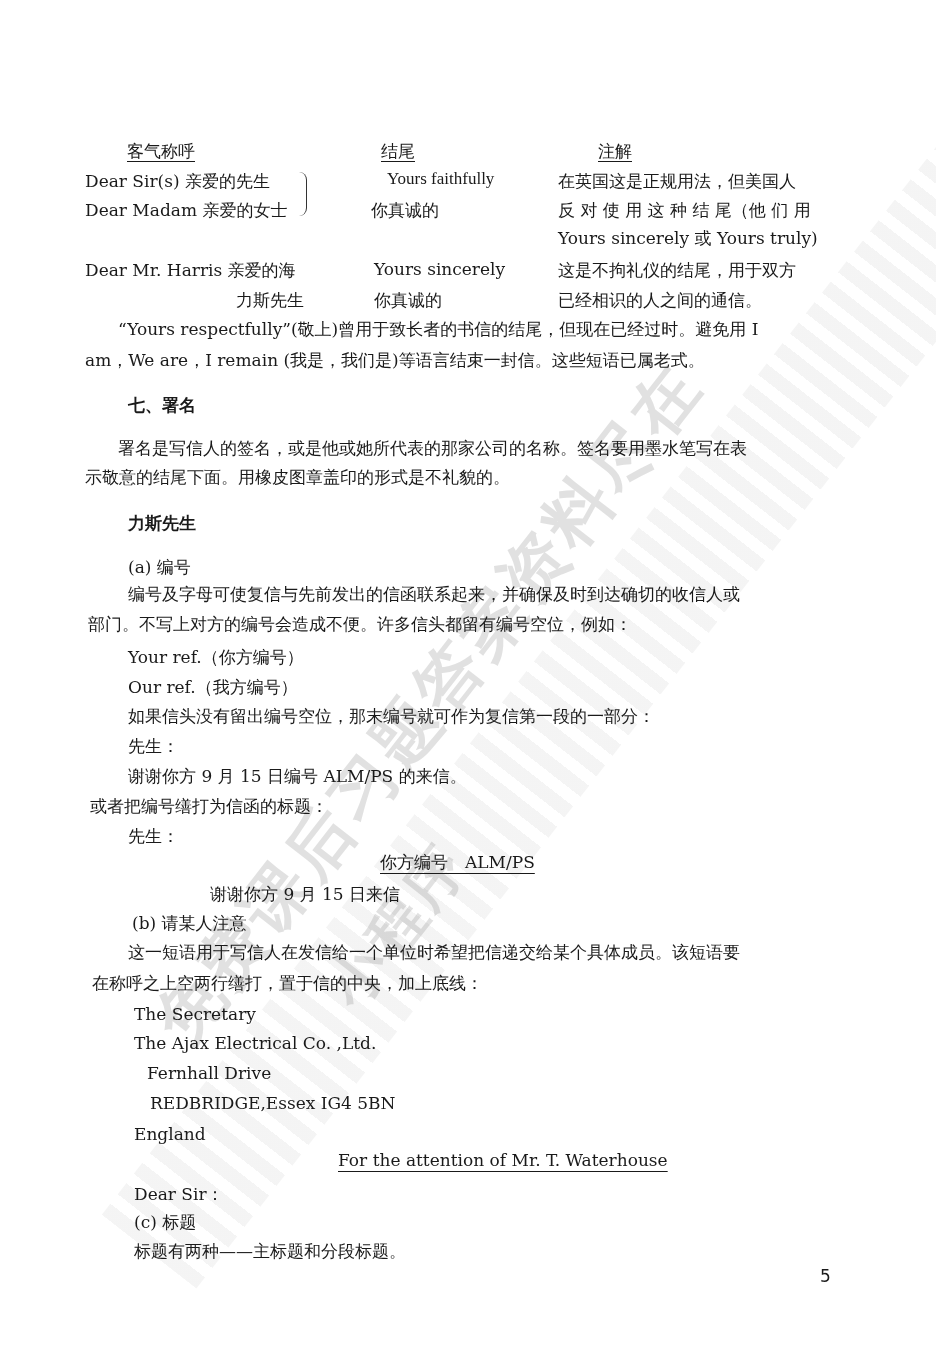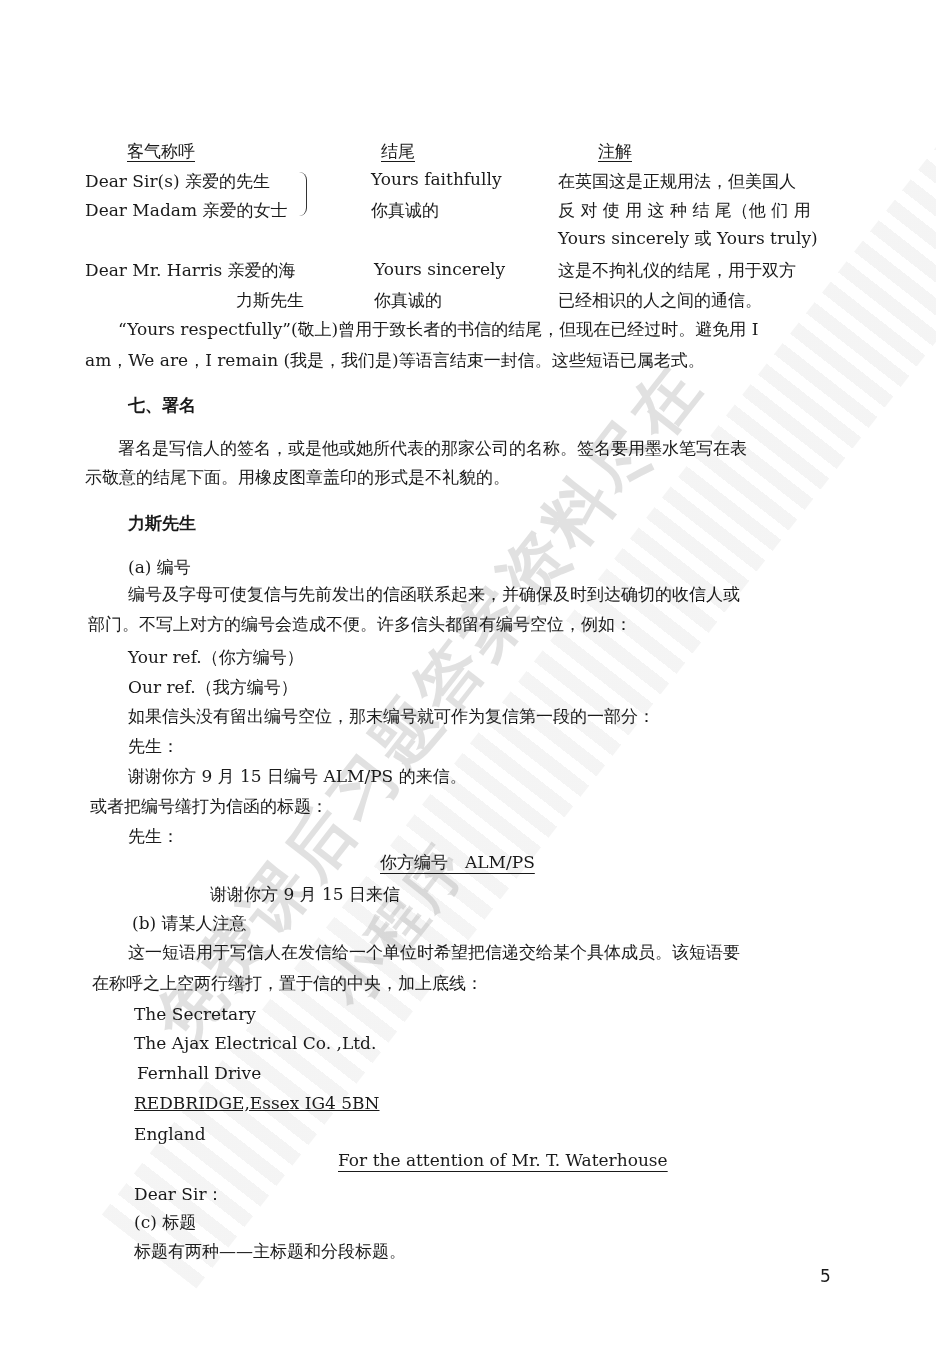--- a/index.html
+++ b/index.html
@@ -35,21 +35,21 @@
 <div class="wm wm1">免费课后习题答案资料尽在</div>
 <div class="wm wm2">小程序</div>
 
 <div class="t hdr" style="left:127px;top:140px;">客气称呼</div>
 <div class="t hdr" style="left:381px;top:140px;">结尾</div>
 <div class="t hdr" style="left:598px;top:140px;">注解</div>
 
 <div class="t" style="left:85px;top:170px;">Dear Sir(s) 亲爱的先生</div>
 <div class="t" style="left:85px;top:199px;">Dear Madam 亲爱的女士</div>
 <div class="brace"></div>
-<div class="t" style="left:371px;top:168px;">Yours faithfully</div>
+<div class="t" style="left:387px;top:168px;font-family:Liberation Serif, serif;">Yours faithfully</div>
 <div class="t" style="left:371px;top:199px;">你真诚的</div>
 <div class="t" style="left:558px;top:170px;">在英国这是正规用法，但美国人</div>
 <div class="t" style="left:558px;top:199px;">反 对 使 用 这 种 结 尾（他 们 用</div>
 <div class="t" style="left:558px;top:227px;">Yours sincerely 或 Yours truly)</div>
 
 <div class="t" style="left:85px;top:259px;">Dear Mr.  Harris 亲爱的海</div>
 <div class="t" style="left:236px;top:289px;">力斯先生</div>
 <div class="t" style="left:374px;top:258px;">Yours sincerely</div>
 <div class="t" style="left:374px;top:289px;">你真诚的</div>
 <div class="t" style="left:558px;top:259px;">这是不拘礼仪的结尾，用于双方</div>
@@ -75,22 +75,22 @@
 <div class="t" style="left:90px;top:795px;">或者把编号缮打为信函的标题：</div>
 <div class="t" style="left:128px;top:825px;">先生：</div>
 <div class="t ul" style="left:380px;top:851px;">你方编号　ALM/PS</div>
 <div class="t" style="left:210px;top:883px;">谢谢你方 9 月 15 日来信</div>
 
 <div class="t" style="left:132px;top:912px;">(b) 请某人注意</div>
 <div class="t" style="left:128px;top:941px;">这一短语用于写信人在发信给一个单位时希望把信递交给某个具体成员。该短语要</div>
 <div class="t" style="left:92px;top:972px;">在称呼之上空两行缮打，置于信的中央，加上底线：</div>
 <div class="t" style="left:134px;top:1003px;">The Secretary</div>
 <div class="t" style="left:134px;top:1032px;">The Ajax Electrical Co. ,Ltd.</div>
-<div class="t" style="left:137px;top:1062px;">Fernhall Drive</div>
-<div class="t" style="left:134px;top:1092px;text-decoration:underline;">REDBRIDGE,Essex IG4 5BN</div>
+<div class="t" style="left:147px;top:1062px;">Fernhall Drive</div>
+<div class="t" style="left:150px;top:1092px;">REDBRIDGE,Essex IG4 5BN</div>
 <div class="t" style="left:134px;top:1123px;">England</div>
 <div class="t ul" style="left:298px;top:1149px;margin-left:40px;">For the attention of Mr.  T. Waterhouse</div>
 <div class="t" style="left:134px;top:1183px;">Dear Sir：</div>
 
 <div class="t" style="left:134px;top:1211px;">(c) 标题</div>
 <div class="t" style="left:134px;top:1240px;">标题有两种——主标题和分段标题。</div>
 
 <div class="pnum">5</div>
 
 </body></html>

